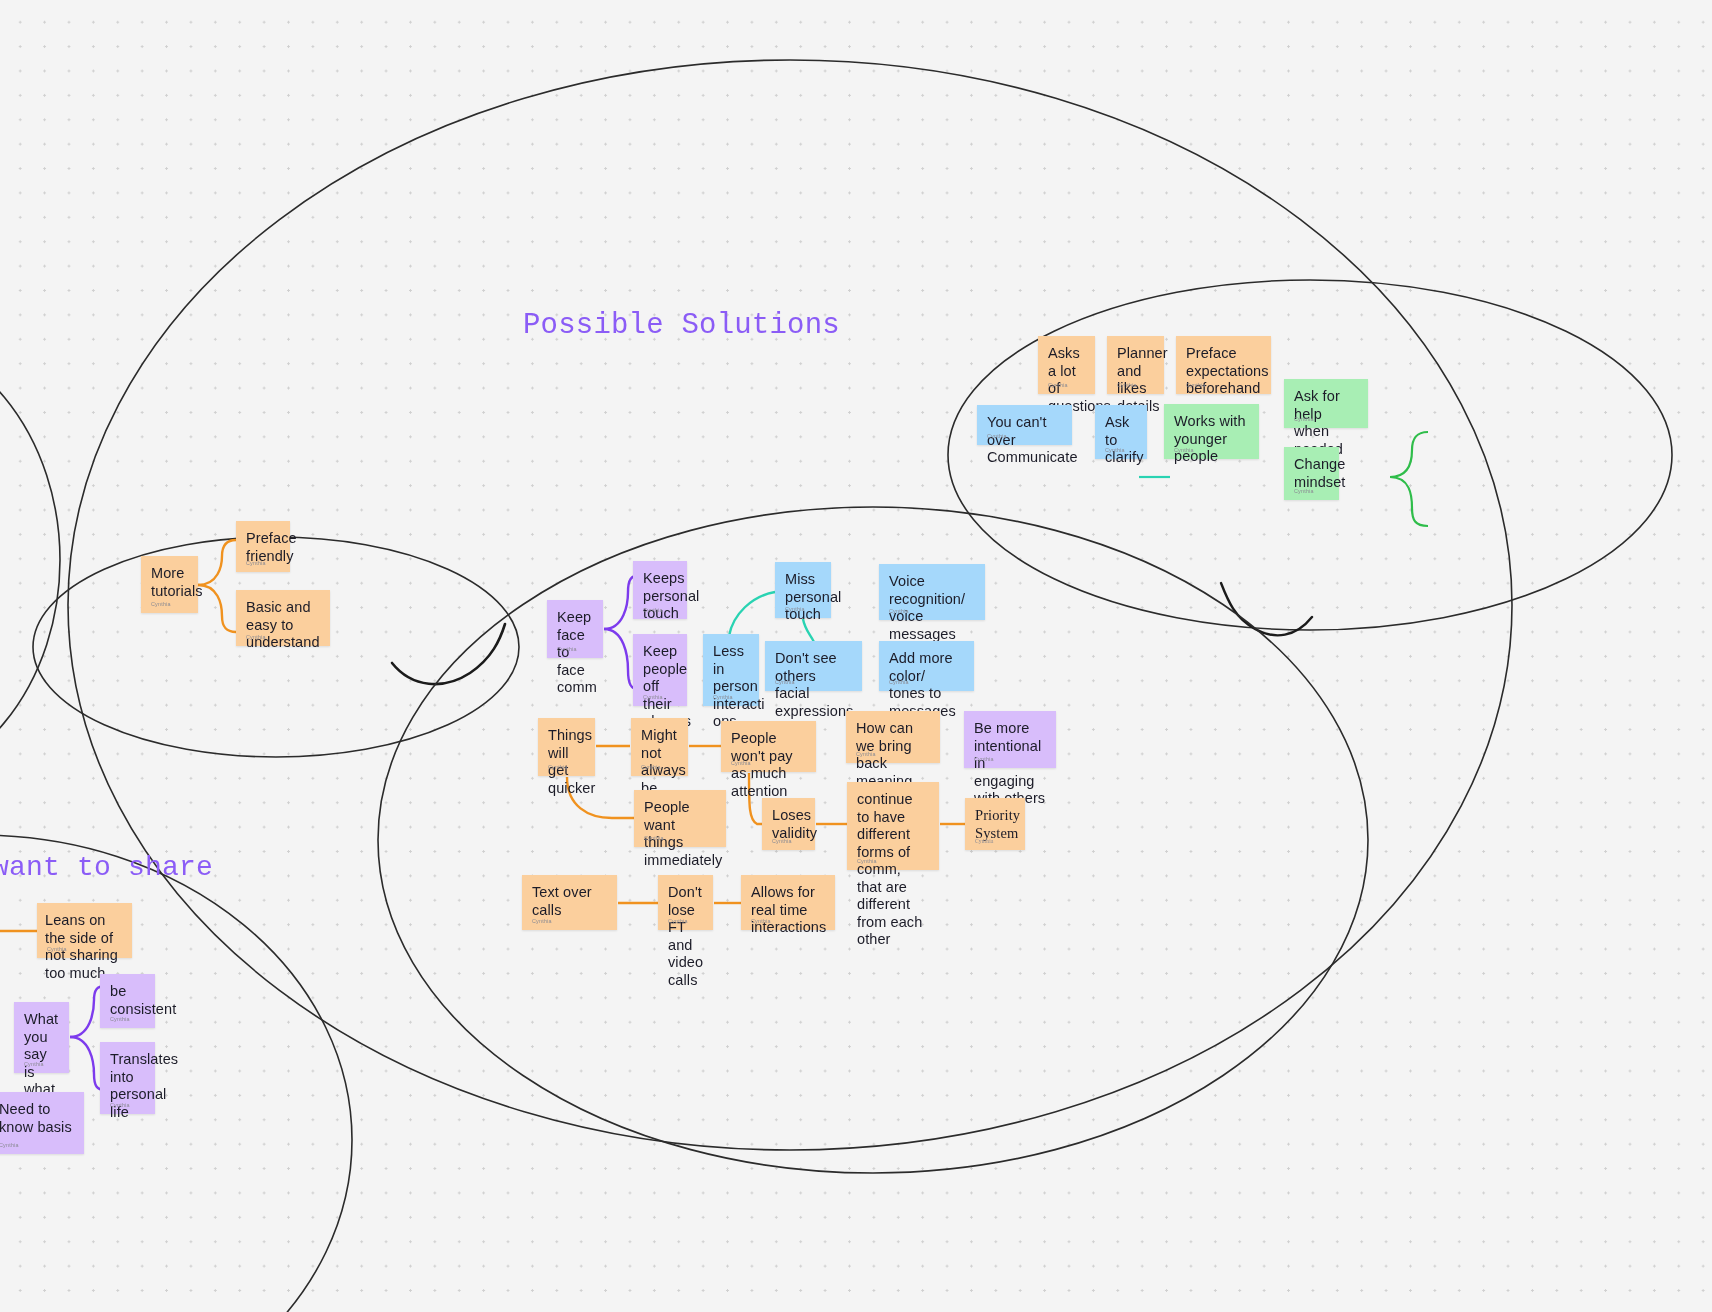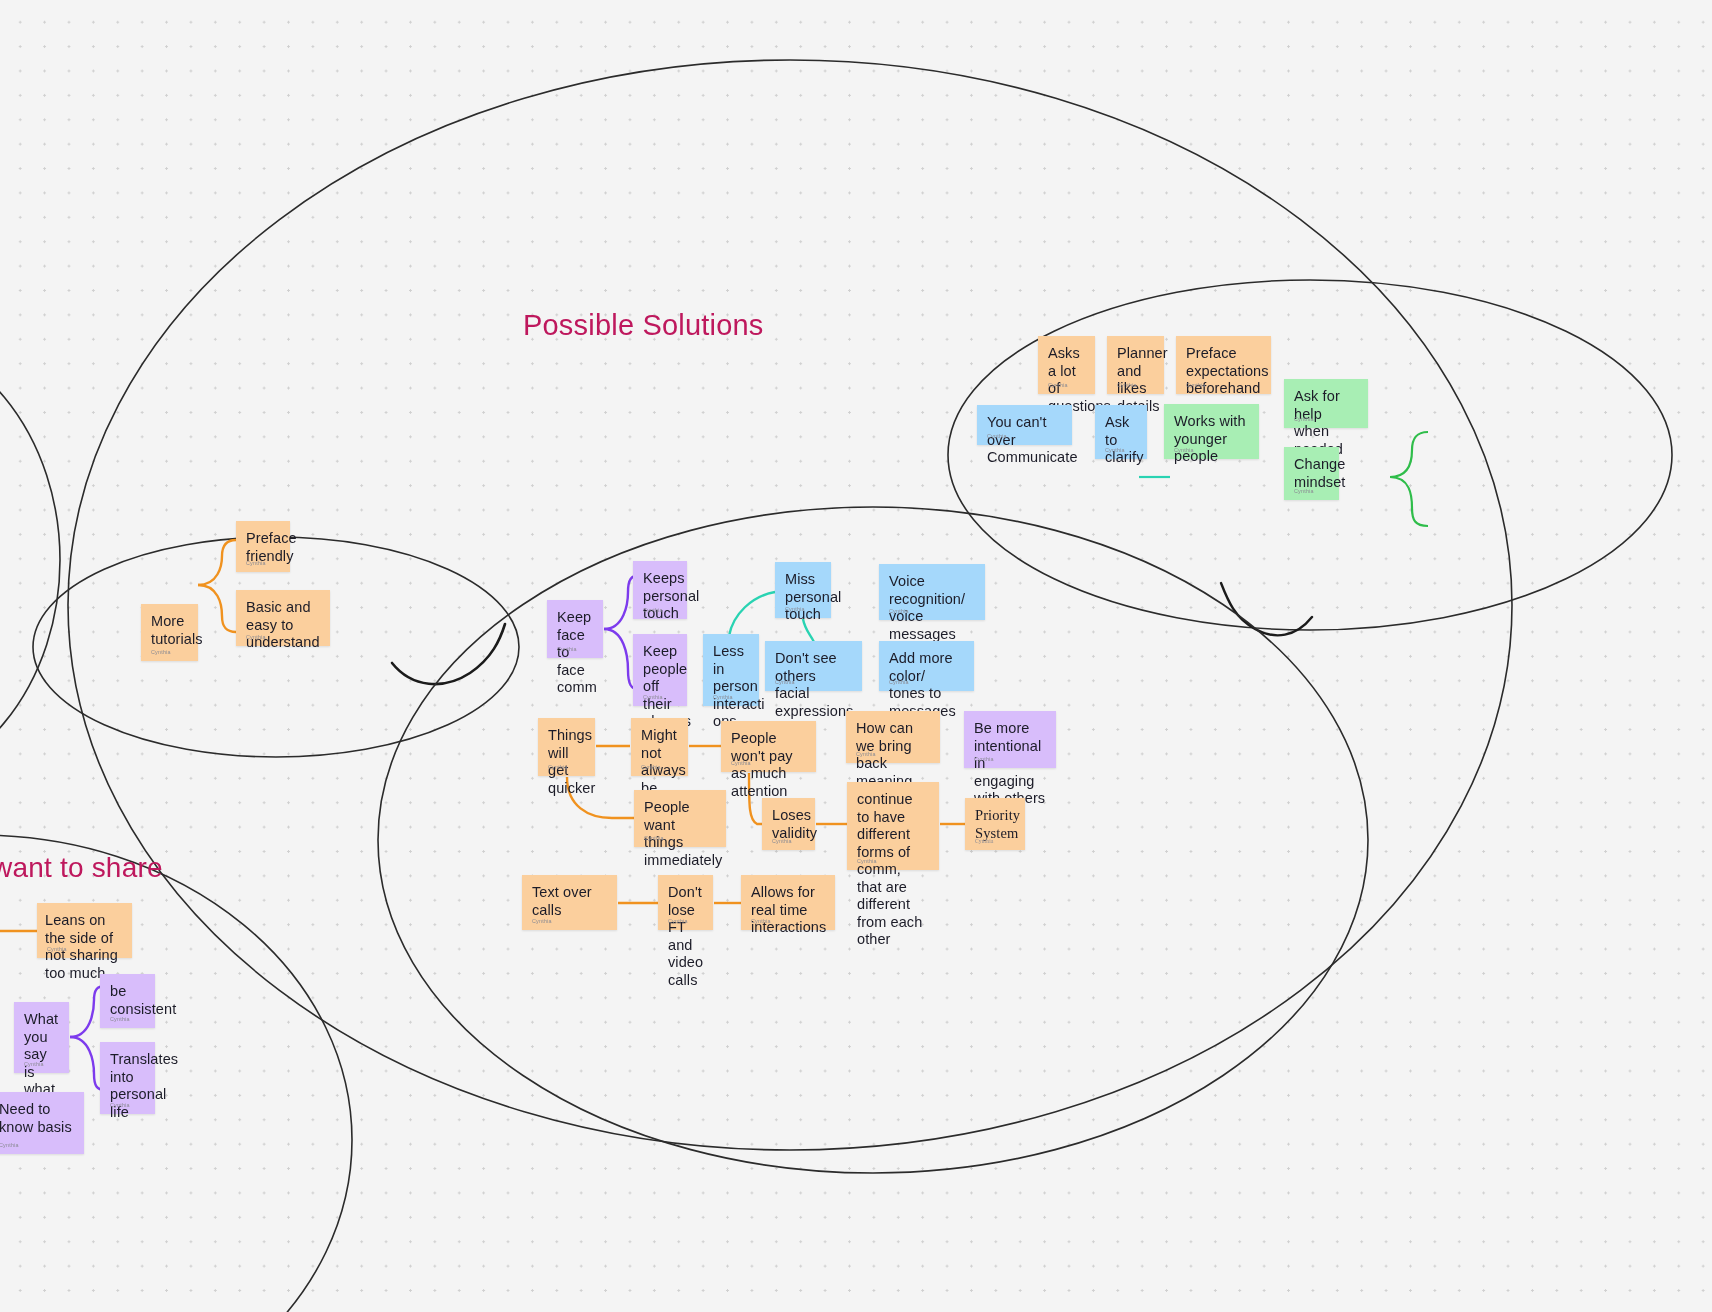--- a/index.html
+++ b/index.html
@@ -23,22 +23,22 @@
   .note .txt{display:block;}
   .note .author{
     position:absolute;left:10px;bottom:6px;
     font-size:5.4px;line-height:6px;color:#8a8a93;letter-spacing:.2px;
   }
   .c-orange{background:#fbcf9d;}
   .c-blue{background:#a5d8fb;}
   .c-green{background:#a8eeb4;}
   .c-purple{background:#d8bdfb;}
   .title{
-    position:absolute;font-family:Liberation Sans, sans-serif;
-    font-size:28px;color:#be185d;letter-spacing:.2px;white-space:nowrap;
+    position:absolute;font-family:Liberation Mono, monospace;
+    font-size:28px;color:#8b5cf6;letter-spacing:.2px;white-space:nowrap;
   }
   .title.big{font-size:29px;}
 </style>
 </head>
 <body>
 
 <div id="canvas">
 
   <svg class="links" viewBox="0 0 1712 1312">
 
@@ -114,21 +114,21 @@
         <span class="author">Cynthia</span>
       </div>
       <div class="note c-green" style="left: 1164px; top: 404px; width: 95px; height: 55px;">
         <span class="txt">Works with younger people</span>
         <span class="author">Cynthia</span>
       </div>
       <div class="note c-green" style="left: 1284px; top: 447px; width: 55px; height: 53px;">
         <span class="txt">Change mindset</span>
         <span class="author">Cynthia</span>
       </div>
-      <div class="note c-orange" style="left: 141px; top: 556px; width: 57px; height: 57px; margin-top: 48px;">
+      <div class="note c-orange" style="left: 141px; top: 556px; width: 57px; height: 57px;">
         <span class="txt">More tutorials</span>
         <span class="author">Cynthia</span>
       </div>
       <div class="note c-orange" style="left: 236px; top: 521px; width: 54px; height: 51px;">
         <span class="txt">Preface friendly</span>
         <span class="author">Cynthia</span>
       </div>
       <div class="note c-orange" style="left: 236px; top: 590px; width: 94px; height: 56px;">
         <span class="txt">Basic and easy to understand</span>
         <span class="author">Cynthia</span>

